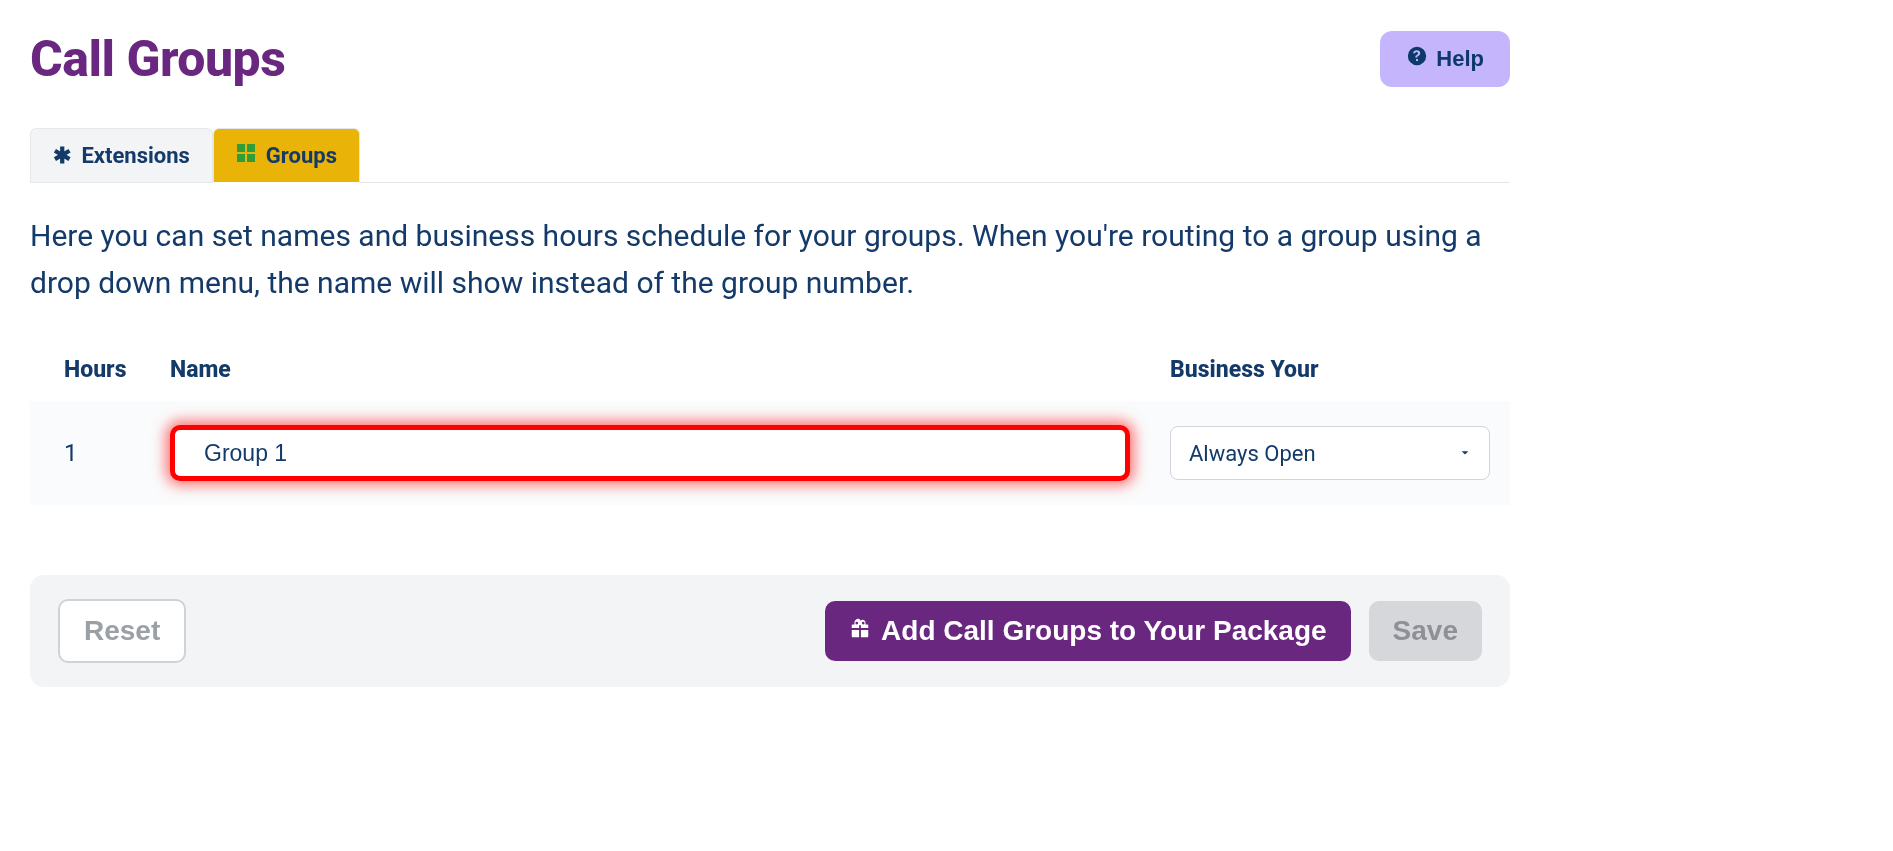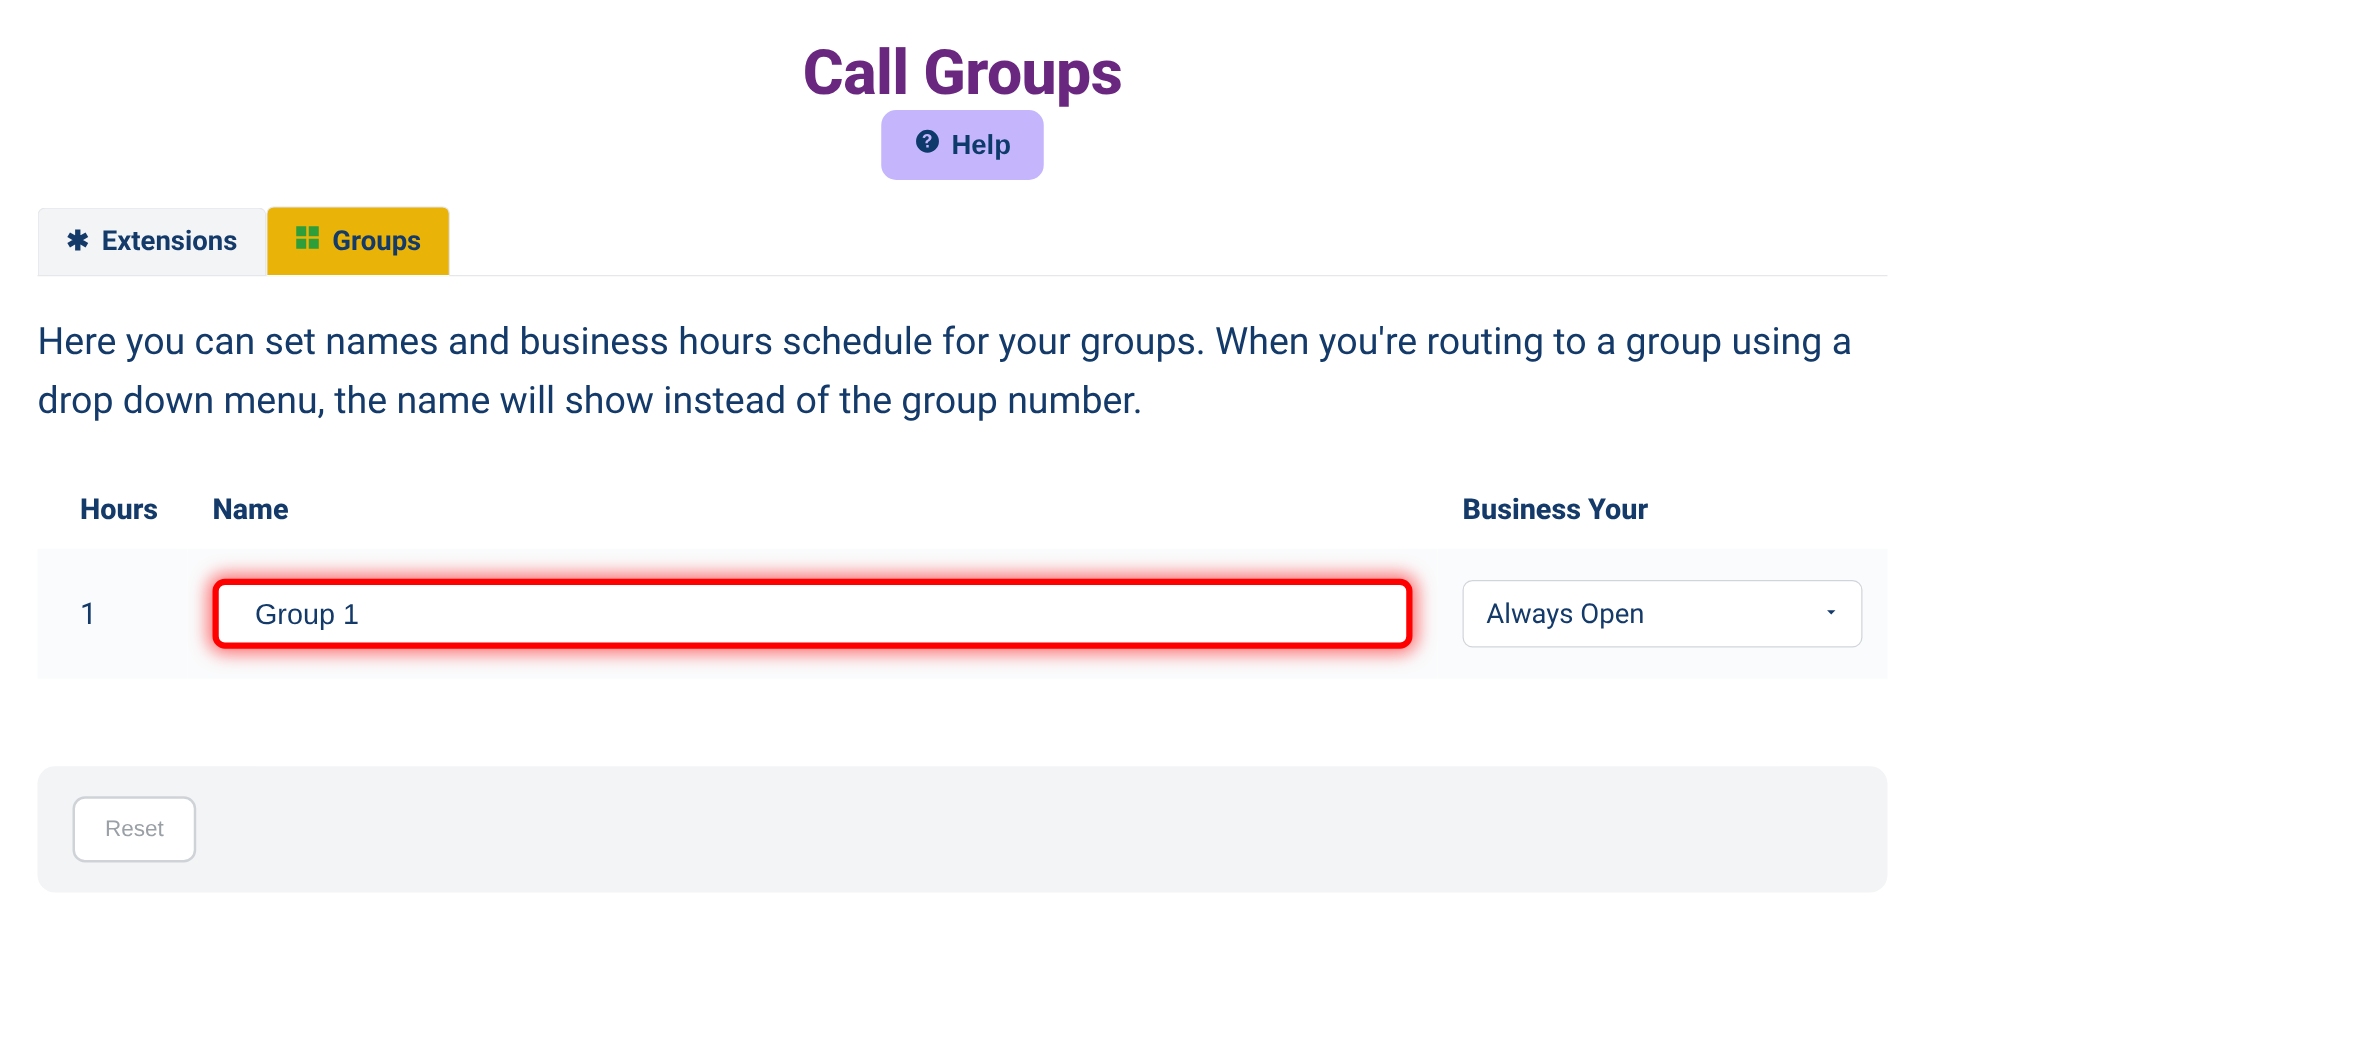--- a/index.html
+++ b/index.html
@@ -11,22 +11,21 @@
     background: #fff;
   }
   .page {
     padding: 30px 30px 30px 30px;
     max-width: 1540px;
   }
   .header-row {
     display: flex;
     justify-content: space-between;
     align-items: center;
-    margin-bottom: 21px;
-    flex-direction: column;
+    margin-bottom: 40px;
   }
   h1.page-title {
     margin: 0;
     font-size: 50px;
     font-weight: 800;
     color: #6a2780;
     letter-spacing: -0.5px;
   }
   .help-btn {
     background: #c4b5fd;
@@ -157,22 +156,22 @@
     border-radius: 14px;
     padding: 24px 28px;
     display: flex;
     align-items: center;
     justify-content: space-between;
   }
   .footer-right { display: flex; gap: 18px; align-items: center; }
   .btn {
     border-radius: 10px;
     padding: 14px 24px;
-    font-size: 18px;
-    font-weight: 400;
+    font-size: 28px;
+    font-weight: 700;
     cursor: pointer;
     display: inline-flex;
     align-items: center;
     gap: 10px;
     border: none;
   }
   .btn-reset {
     background: #fff;
     color: #9aa0a6;
     border: 2px solid #cfd3d8;
@@ -251,15 +250,28 @@
           </div>
         </td>
       </tr>
     </tbody>
   </table>
 
   <div class="footer-bar">
     <button class="btn btn-reset">
       <span>Reset</span>
     </button>
+    <div class="footer-right">
+      <button class="btn btn-purple">
+        <span>
+          <svg viewBox="0 0 24 24">
+              <path d="M20 7h-2.18A3 3 0 0 0 18 5a3 3 0 0 0-5.24-2A3 3 0 0 0 7.5 2 3 3 0 0 0 6 5a3 3 0 0 0 .18 2H4a1 1 0 0 0-1 1v3h8V8h2v3h8V8a1 1 0 0 0-1-1zM8.5 4A1.5 1.5 0 1 1 7 5.5 1.5 1.5 0 0 1 8.5 4zm7 0A1.5 1.5 0 1 1 14 5.5 1.5 1.5 0 0 1 15.5 4zM3 13v7a1 1 0 0 0 1 1h7v-8H3zm10 8h7a1 1 0 0 0 1-1v-7h-8v8z"></path>
+            </svg>
+        </span>
+        <span>Add Call Groups to Your Package</span>
+      </button>
+      <button class="btn btn-save">
+        <span>Save</span>
+      </button>
+    </div>
   </div>
 
 </div>
 
 </body></html>

